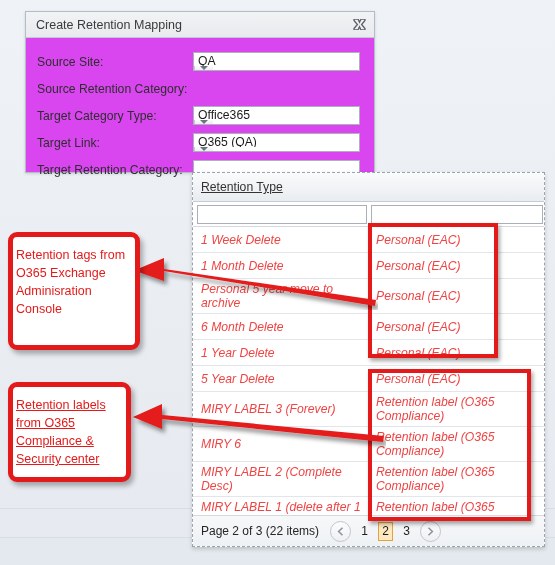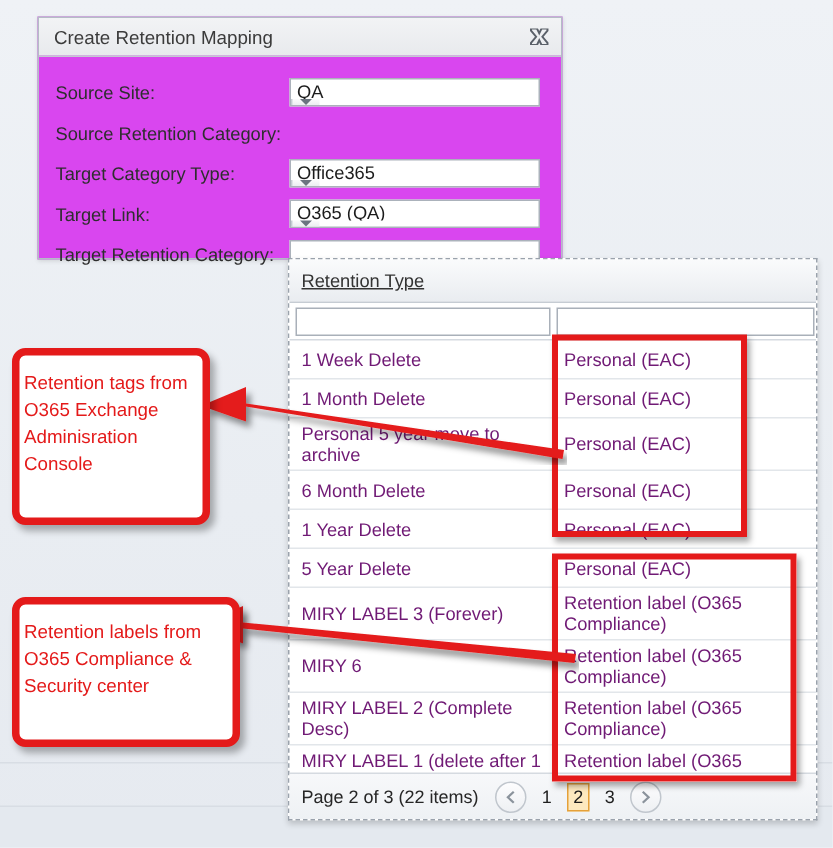--- a/index.html
+++ b/index.html
@@ -171,24 +171,25 @@
 
   .grid-row {
     display: flex;
     border-bottom: 1px solid #e2e6ea;
     min-height: 25px;
     align-items: center;
   }
   .grid-row.tall { min-height: 34px; }
   .cell {
     font-size: 12.2px;
-    color: #701a75;
+    color: #ef4444;
     padding: 3px 6px 3px 8px;
     box-sizing: border-box;
     line-height: 14px;
+    font-style: italic;
   }
   .cell-name { width: 175px; }
   .cell-type { width: 176px; }
 
   #grid-pager {
     position: absolute;
     left: 0; bottom: 0;
     width: 100%;
     height: 31px;
     background: linear-gradient(180deg, #f7f8fa 0%, #eef1f4 100%);
@@ -250,21 +251,21 @@
     border: 5px solid #e41a1a;
     border-radius: 9px;
     box-sizing: border-box;
     color: #e41a1a;
     font-size: 12.5px;
     line-height: 18px;
     padding: 9px 8px 8px 3px;
     box-shadow: 3px 4px 5px rgba(0,0,0,0.3);
   }
   #callout-tags   { left: 8px; top: 232px; width: 132px; height: 118px; }
-  #callout-labels { left: 8px; top: 398px; width: 152px; height: 100px; }
+  #callout-labels { left: 8px; top: 382px; width: 123px; height: 100px; text-decoration: underline; }
 
   
   .arrow-svg {
     position: absolute;
     pointer-events: none;
   }
   #arrow-top  { left: 128px; top: 248px; width: 250px; height: 62px; }
   #arrow-bot  { left: 128px; top: 400px; width: 258px; height: 56px; }
 </style>
 </head>

